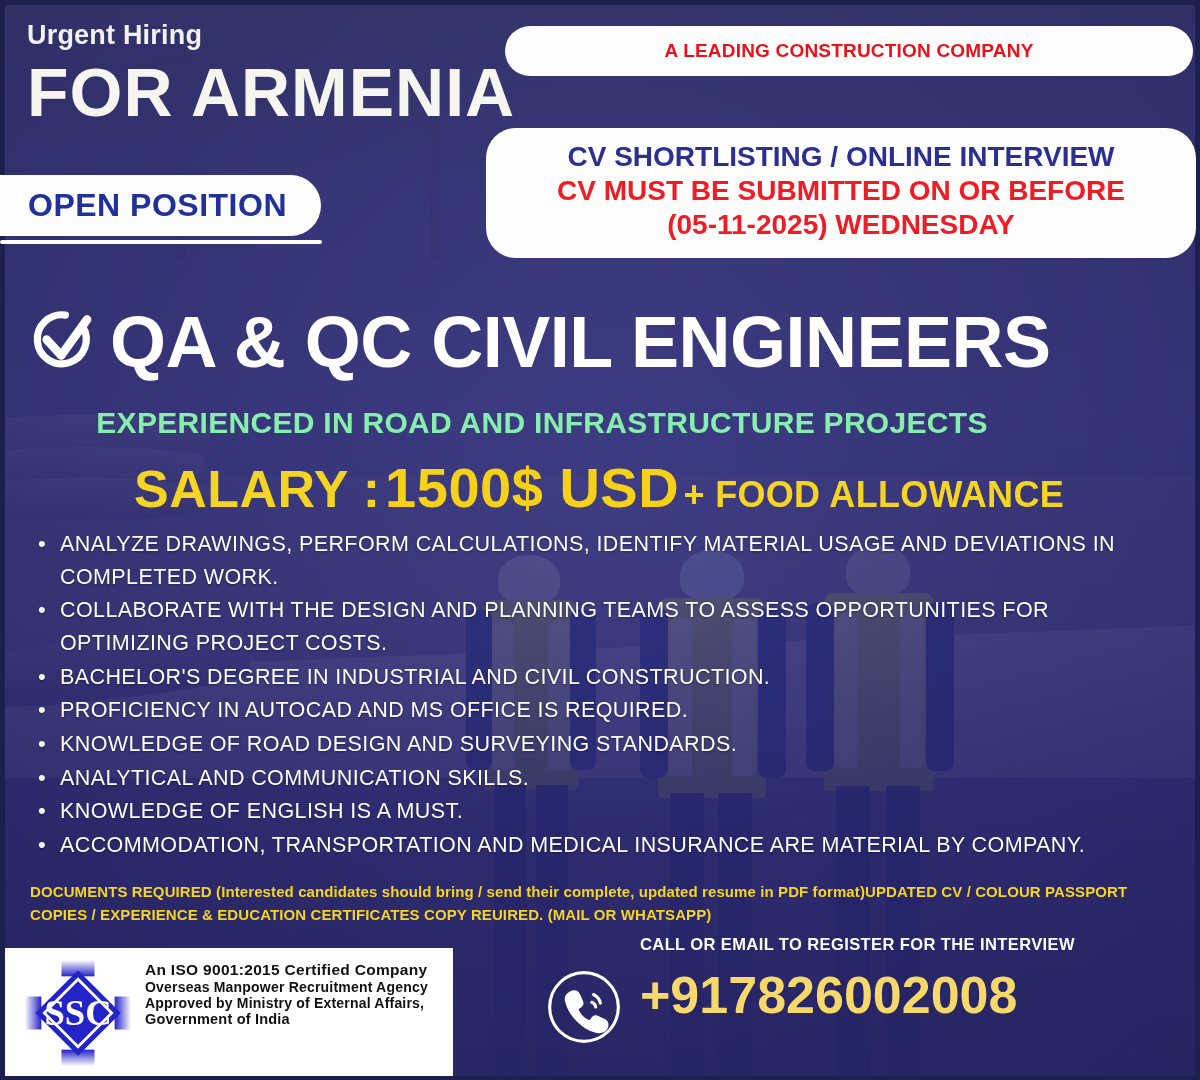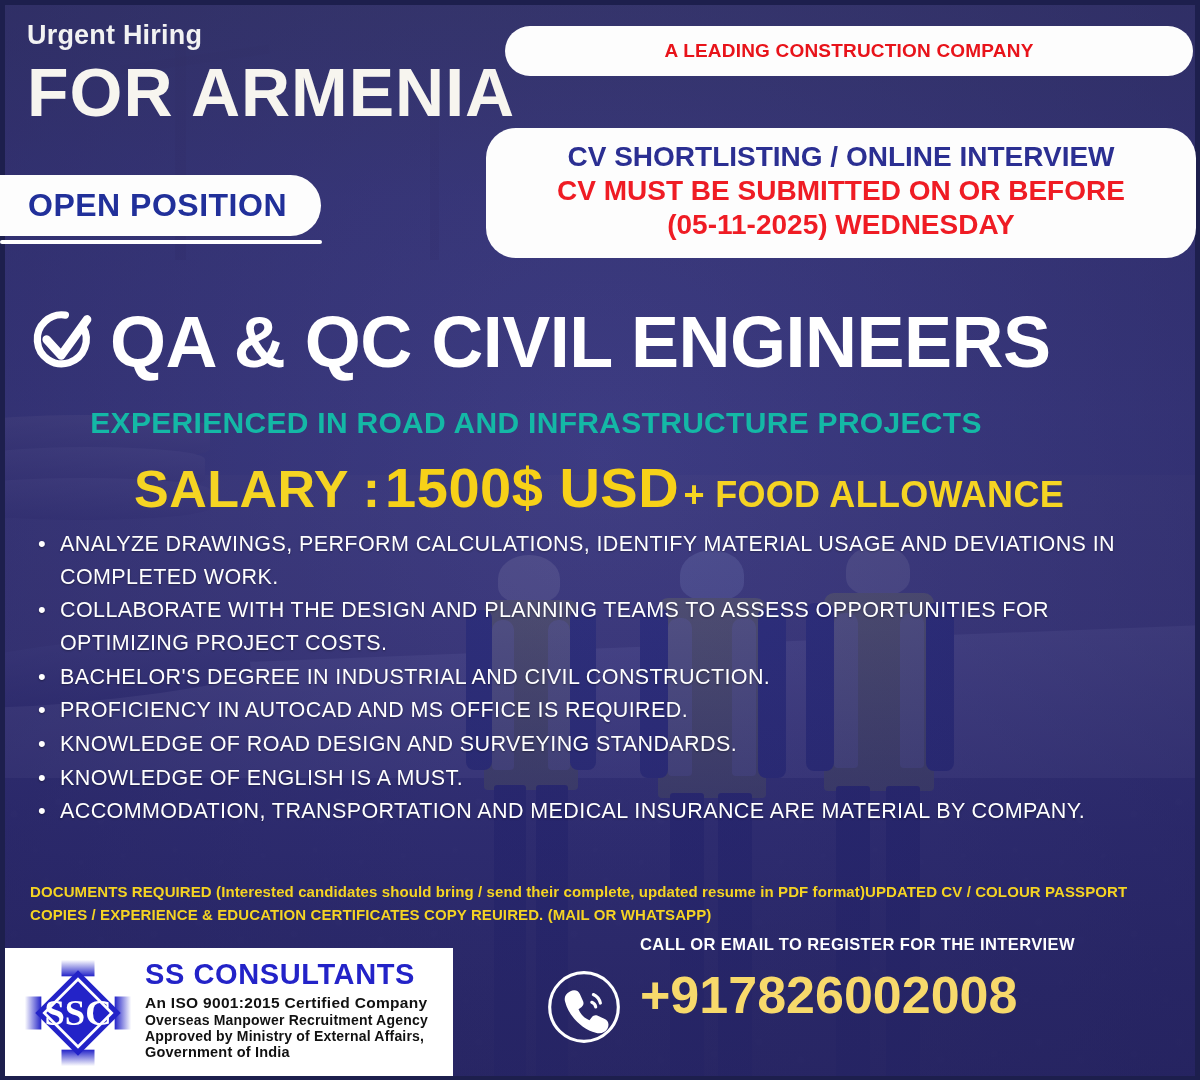--- a/index.html
+++ b/index.html
@@ -144,23 +144,23 @@
     display:flex; align-items:flex-end; gap:10px;
   }
   .check-icon { width:72px; height:74px; flex:0 0 auto; }
   .job-title {
     font-size:72px; font-weight:bold; color:#ffffff;
     letter-spacing:-0.5px; line-height:1;
     white-space:nowrap;
   }
 
   .subtitle {
-    position:absolute; left:6px; top:406px; width:1060px;
+    position:absolute; left:12px; top:406px; width:1060px;
     text-align:center;
-    font-size:30px; font-weight:bold; color:#14b8a6;
+    font-size:30px; font-weight:bold; color:#86efac;
     letter-spacing:.3px;
   }
 
   .salary-row {
     position:absolute; left:0; top:455px; width:1160px;
     text-align:center; white-space:nowrap;
   }
   .sal-label { font-size:52px; font-weight:bold; color:#f5d423; letter-spacing:.5px;margin-left:38px; }
   .sal-amount { font-size:56px; font-weight:bold; color:#f7d118; letter-spacing:.5px; }
   .sal-extra { font-size:36px; font-weight:bold; color:#f5d423; letter-spacing:.3px; }
@@ -315,20 +315,21 @@
       <span class="sal-amount">1500$ USD</span>
       <span class="sal-extra">+ FOOD ALLOWANCE</span>
     </div>
 
     <ul class="bullets">
       <li>ANALYZE DRAWINGS, PERFORM CALCULATIONS, IDENTIFY MATERIAL USAGE AND DEVIATIONS IN COMPLETED WORK.</li>
       <li>COLLABORATE WITH THE DESIGN AND PLANNING TEAMS TO ASSESS OPPORTUNITIES FOR OPTIMIZING PROJECT COSTS.</li>
       <li>BACHELOR'S DEGREE IN INDUSTRIAL AND CIVIL CONSTRUCTION.</li>
       <li>PROFICIENCY IN AUTOCAD AND MS OFFICE IS REQUIRED.</li>
       <li>KNOWLEDGE OF ROAD DESIGN AND SURVEYING STANDARDS.</li>
+      <li>ANALYTICAL AND COMMUNICATION SKILLS.</li>
       <li>KNOWLEDGE OF ENGLISH IS A MUST.</li>
       <li>ACCOMMODATION, TRANSPORTATION AND MEDICAL INSURANCE ARE MATERIAL BY COMPANY.</li>
     </ul>
 
     <div class="docs">DOCUMENTS REQUIRED (Interested candidates should bring / send their complete, updated resume in PDF format)UPDATED CV / COLOUR PASSPORT COPIES / EXPERIENCE &amp; EDUCATION CERTIFICATES COPY REUIRED. (MAIL OR WHATSAPP)</div>
 
     <div class="logo-panel">
       <span class="logo-mark">
         <svg viewBox="0 0 120 120" width="110" height="110" aria-hidden="true">
           <defs>
@@ -352,21 +353,20 @@
           <rect x="2" y="42" width="18" height="36" fill="url(#wingL)"></rect>
           <rect x="100" y="42" width="18" height="36" fill="url(#wingR)"></rect>
           <rect x="42" y="2" width="36" height="18" fill="url(#wingT)"></rect>
           <rect x="42" y="100" width="36" height="18" fill="url(#wingB)"></rect>
           <rect x="27" y="27" width="66" height="66" transform="rotate(45 60 60)" fill="#2323c8"></rect>
           <rect x="34" y="34" width="52" height="52" transform="rotate(45 60 60)" fill="none" stroke="#ffffff" stroke-width="3"></rect>
           <text x="60" y="73" text-anchor="middle" font-family="Liberation Serif, serif" font-size="40" font-weight="bold" fill="#ffffff">SSC</text>
         </svg>
       </span>
       <div class="logo-text">
-        <div class="logo-title">SS CONSULTANTS</div>
         <div class="logo-l1">An ISO 9001:2015 Certified Company</div>
         <div class="logo-l2">Overseas Manpower Recruitment Agency</div>
         <div class="logo-l3">Approved by Ministry of External Affairs,</div>
         <div class="logo-l4">Government of India</div>
       </div>
     </div>
 
     <div class="call-note">CALL OR EMAIL TO REGISTER FOR THE INTERVIEW</div>
 
     <span class="phone-icon">

